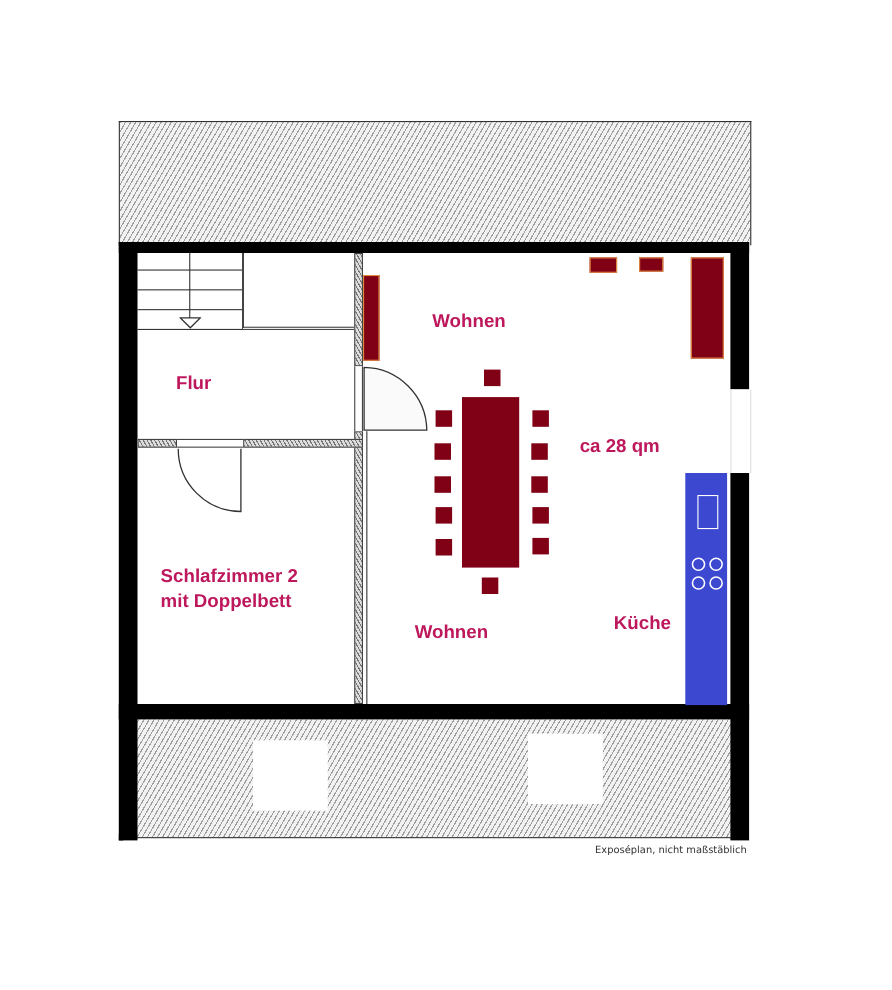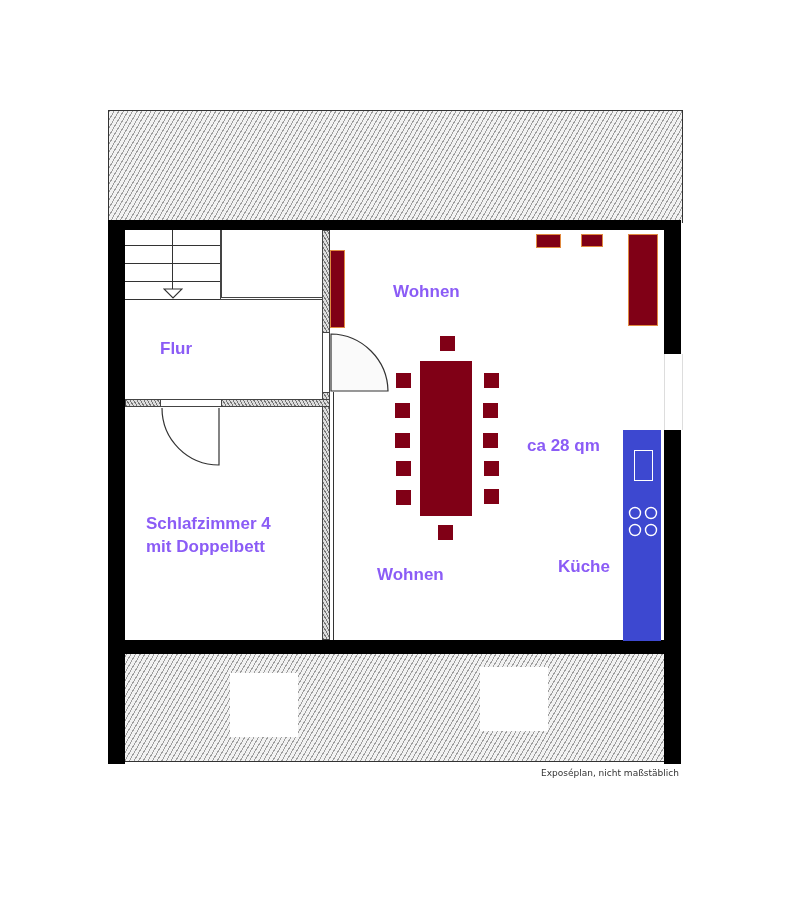--- a/index.html
+++ b/index.html
@@ -13,21 +13,21 @@
   .iwall {
     position:absolute;
     background-color:#ddd;
     background-image: repeating-linear-gradient(60deg, #777 0px, #777 1px, transparent 1px, transparent 3px);
     border:1px solid #444;
     box-sizing:border-box;
   }
   .furn { position:absolute; background:#800016; }
   .furn.out { border:1px solid #e08a40; box-sizing:border-box; }
   .chair { position:absolute; background:#800016; width:15px; height:15px; }
-  .label { position:absolute; font-weight:bold; font-size:17px; color:#8b5cf6; white-space:nowrap;text-align:center; }
+  .label { position:absolute; font-weight:bold; font-size:17px; color:#be185d; white-space:nowrap;text-align:center; }
   .thin { position:absolute; background:#333; }
 </style>
 </head>
 <body>
 
 <div class="abs hatch" style="left:108px;top:110px;width:573px;height:112px;border-top:1px solid #333;border-left:1px solid #333;border-right:1px solid #333;"></div>
 
 <div class="abs hatch" style="left:112px;top:654px;width:566px;height:107px;border-bottom:1px solid #333;"></div>
 <div class="abs" style="left:230px;top:673px;width:68px;height:64px;background:#fff;"></div>
 <div class="abs" style="left:480px;top:667px;width:68px;height:64px;background:#fff;"></div>
@@ -91,19 +91,19 @@
 <div class="abs" style="left:634px;top:450px;width:19px;height:31px;border:1.5px solid #fff;box-sizing:border-box;"></div>
 <svg class="abs" style="left:626px;top:504px;" width="34" height="34">
   <circle cx="9" cy="9" r="5.5" fill="none" stroke="#fff" stroke-width="1.4"></circle>
   <circle cx="25" cy="9" r="5.5" fill="none" stroke="#fff" stroke-width="1.4"></circle>
   <circle cx="9" cy="26" r="5.5" fill="none" stroke="#fff" stroke-width="1.4"></circle>
   <circle cx="25" cy="26" r="5.5" fill="none" stroke="#fff" stroke-width="1.4"></circle>
 </svg>
 
 <div class="label" style="left:393px;top:282px;">Wohnen</div>
 <div class="label" style="left:160px;top:339px;">Flur</div>
-<div class="label" style="left:527px;top:396px;margin-top:40px;">ca 28 qm</div>
-<div class="label" style="left:146px;top:514px;">Schlafzimmer 4</div>
+<div class="label" style="left:527px;top:396px;">ca 28 qm</div>
+<div class="label" style="left:146px;top:514px;">Schlafzimmer 2</div>
 <div class="label" style="left:146px;top:537px;">mit Doppelbett</div>
 <div class="label" style="left:377px;top:565px;">Wohnen</div>
 <div class="label" style="left:558px;top:557px;">Küche</div>
 
 <div class="abs" style="left:541px;top:768px;font-size:9px;color:#333;font-family:'DejaVu Sans', sans-serif;text-align:right;">Exposéplan, nicht maßstäblich</div>
 
 </body></html>

